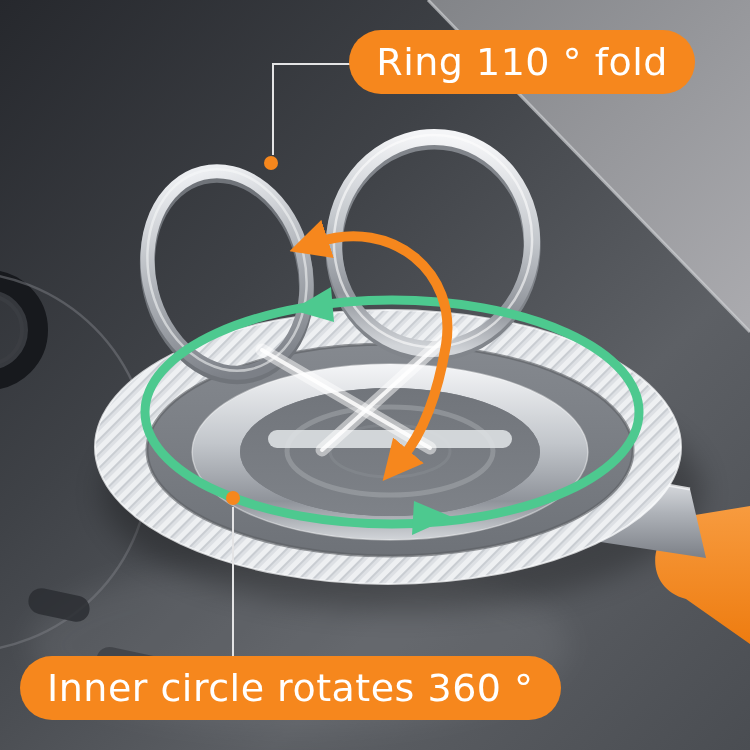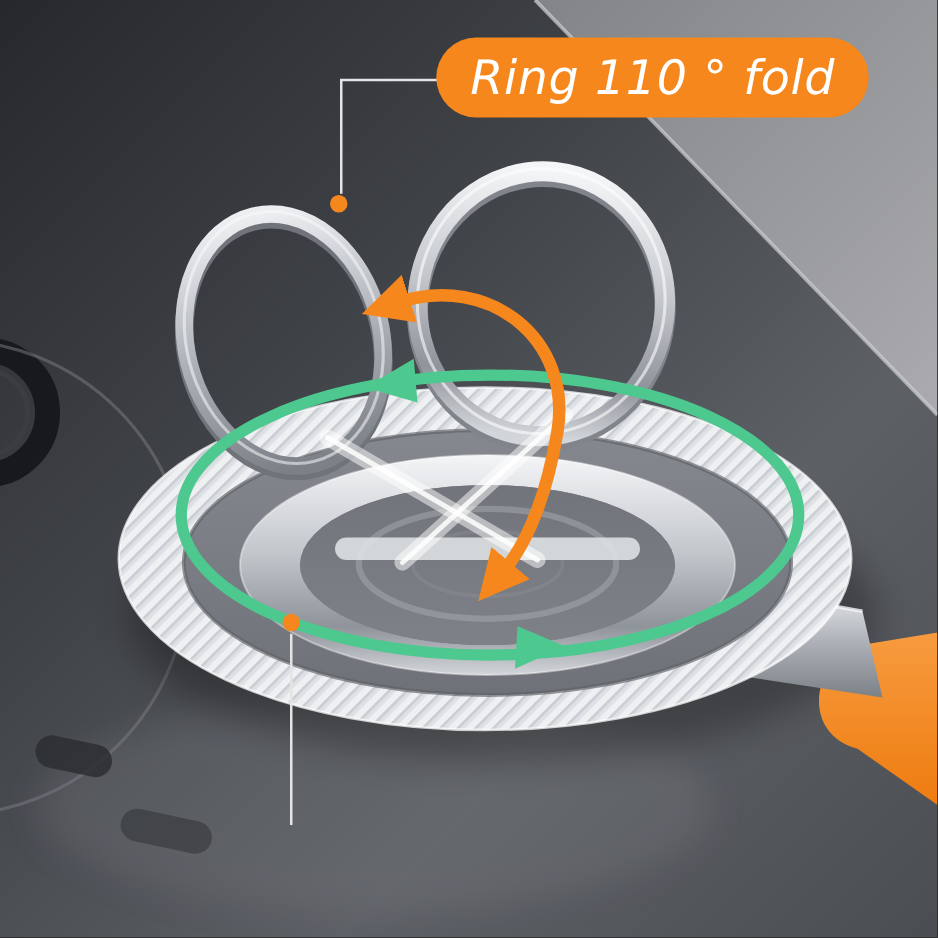--- a/index.html
+++ b/index.html
@@ -10,21 +10,21 @@
   }
   .scene{position:absolute;inset:0;display:block;}
   .pill{
     position:absolute;
     background:var(--orange,#F6871D);
     color:var(--label-text,#fff);
     font-size:38px;font-weight:500;line-height:1;
     padding:13px 27px;border-radius:36px;white-space:nowrap;
     letter-spacing:0.5px;
   }
-  .pill-top{top:30px;right:55px;font-style:italic;}
+  .pill-top{top:30px;right:55px;}
   .pill-bottom{top:656px;left:20px;}
   .accent-fill{fill:var(--orange,#F6871D);}
   .accent-stroke{stroke:var(--orange,#F6871D);}
   .green-fill{fill:var(--green,#4DC98F);}
   .green-stroke{stroke:var(--green,#4DC98F);}
 </style>
 </head>
 <body>
 
 <div class="canvas">
@@ -139,14 +139,15 @@
       <circle class="accent-fill" cx="271" cy="163" r="7"></circle>
     </g>
     <g>
       <line x1="233" y1="507" x2="233" y2="660" stroke="#e4e4e5" stroke-width="2"></line>
       <circle class="accent-fill" cx="233" cy="498" r="7"></circle>
     </g>
   </svg>
 
   <div class="pill pill-top">Ring 110 ° fold</div>
 
+  <div class="pill pill-bottom">Inner circle rotates 360 °</div>
 
 </div>
 
 </body></html>

